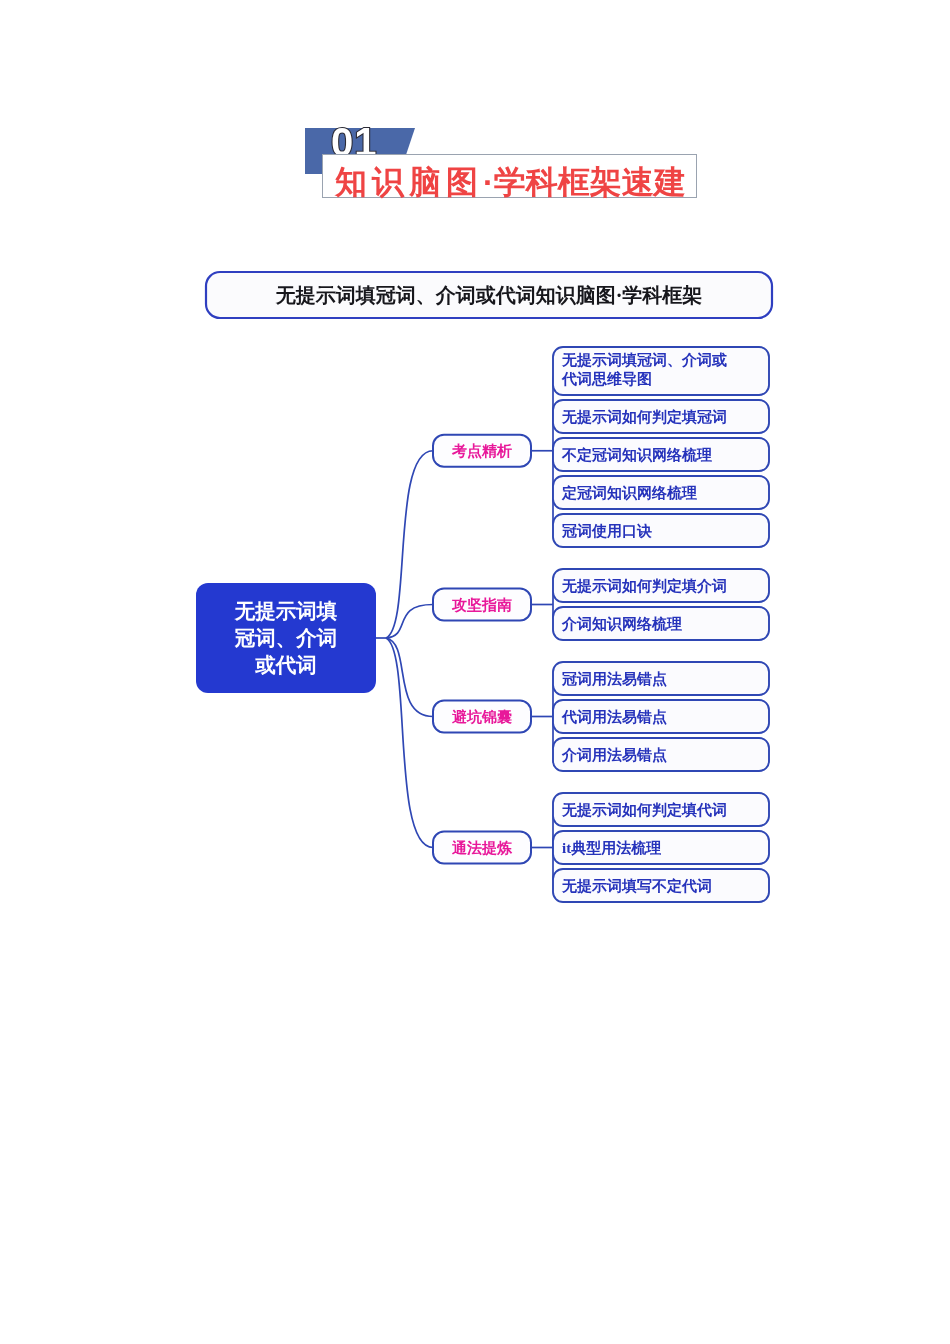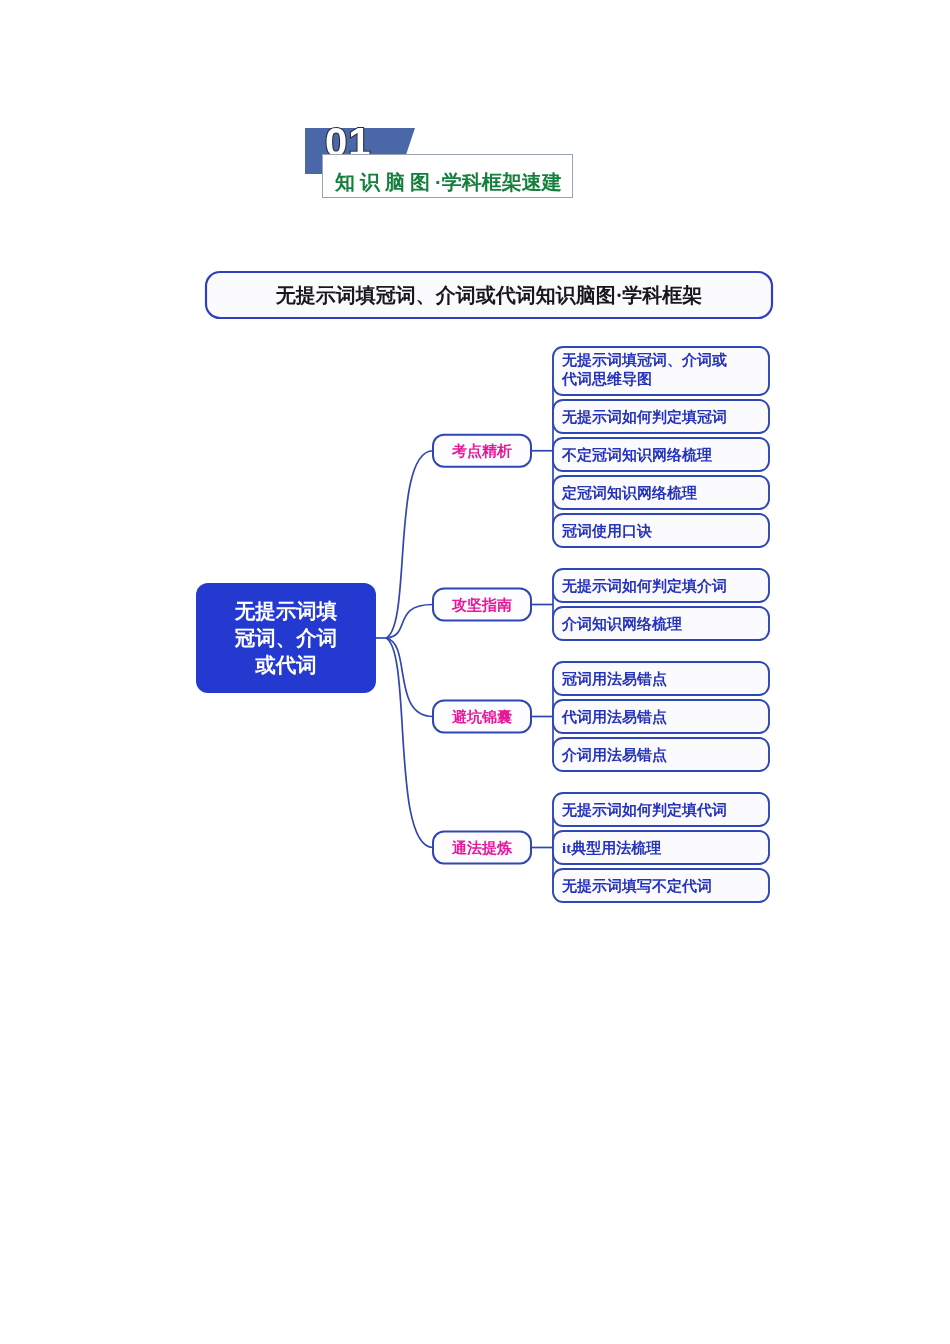--- a/index.html
+++ b/index.html
@@ -27,21 +27,21 @@
     position: absolute;
     left: 0px;
     top: 0px;
     width: 110px;
     height: 46px;
     background: #4a68a8;
     clip-path: polygon(0 0, 100% 0, 86% 100%, 0 100%);
   }
   #banner-number {
     position: absolute;
-    left: 20px;
+    left: 26px;
     top: -6px;
     font-family: "Liberation Sans", sans-serif;
     font-size: 40px;
     font-weight: bold;
     letter-spacing: 1px;
     color: #ffffff;
     -webkit-text-stroke: 2.2px #2b2b35;
     text-stroke: 2.2px #2b2b35;
     paint-order: stroke fill;
     line-height: 1;
@@ -53,23 +53,23 @@
     height: 44px;
     padding: 0 10px 0 12px;
     border: 1.2px solid #9aa3b0;
     background: #ffffff;
     display: flex;
     align-items: center;
     box-sizing: border-box;
   }
   #header-title-text {
     font-family: "Liberation Sans", sans-serif;
-    font-size: 20px;
-    font-weight: bold;
-    color: #15803d;
+    font-size: 32px;
+    font-weight: bold;
+    color: #ef4444;
     white-space: nowrap;
     line-height: 1;
     margin-top: 11px;
   }
   #header-title-text .sp { letter-spacing: 5px; }
 
   
   #mindmap-wrap {
     position: absolute;
     left: 0;

